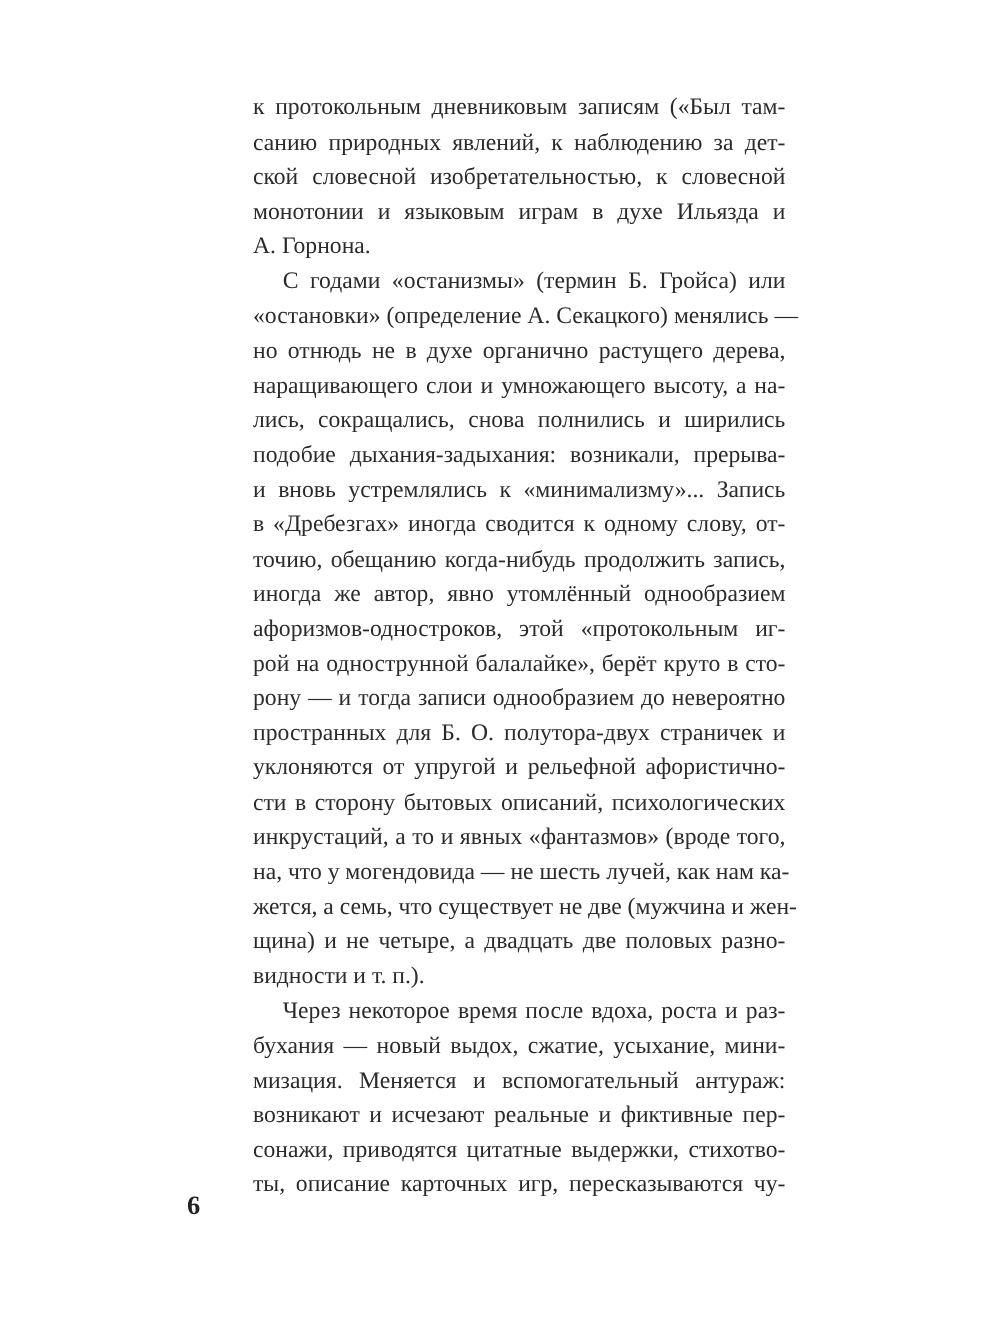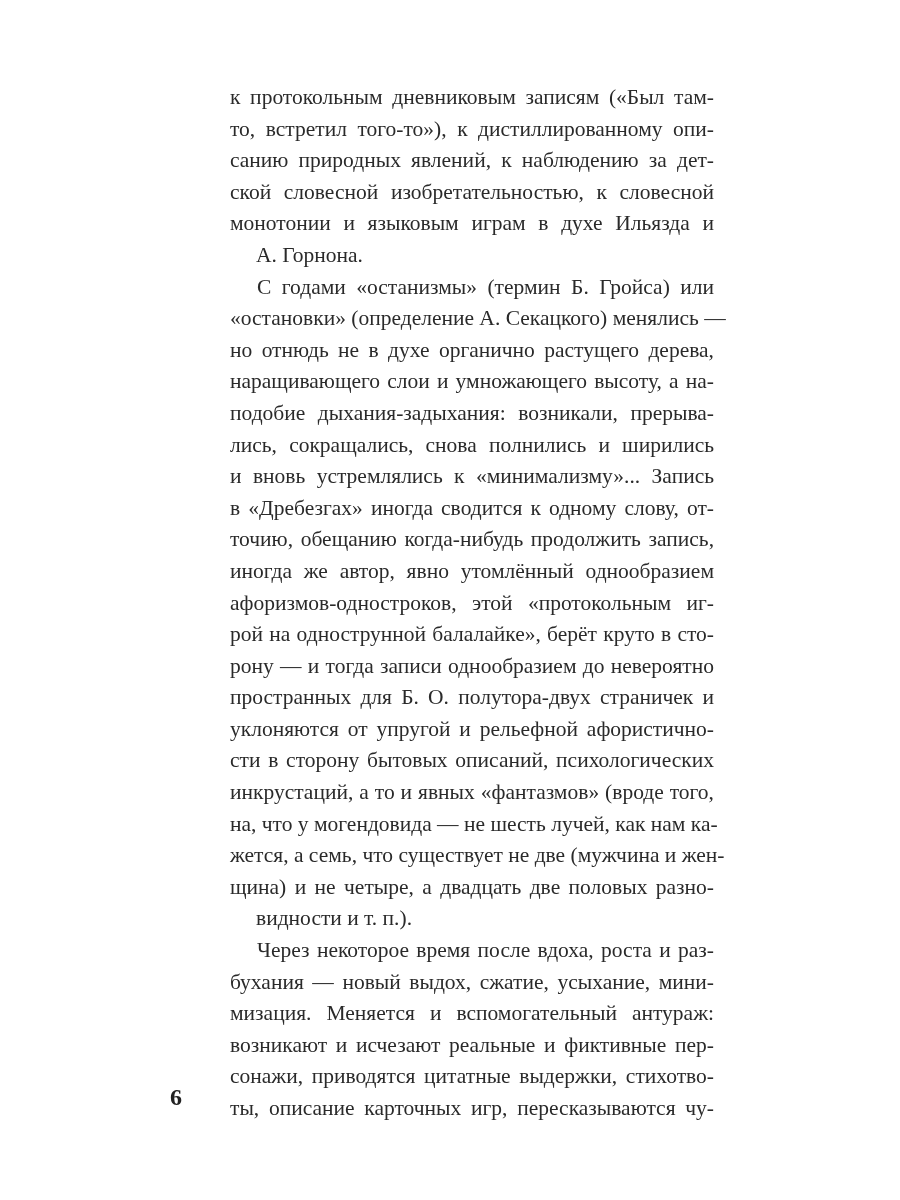--- a/index.html
+++ b/index.html
@@ -11,44 +11,43 @@
   }
   .page { position: absolute; left: 0; top: 0; width: 732px; height: 1200px; }
   .text-block {
     position: absolute; left: 230px; top: 82px; width: 484px;
   }
   .line {
     display: block; height: 31.6px; line-height: 31.6px;
     font-size: 21.5px; white-space: nowrap;
     text-align: justify; text-align-last: justify;
   }
-  .line.last { text-align-last: left; margin-left: 26px; }
+  .line.last { text-align-last: left; }
   .line.indent { padding-left: 27px; }
   .page-number {
     position: absolute; left: 170px; top: 1082px;
     font-size: 24px; font-weight: bold; line-height: 31.6px; color: #222;
   }
 </style>
 </head>
 <body>
 
 <div class="page">
   <div class="text-block" id="text-block">
       <span class="line">к протокольным дневниковым записям («Был там-</span>
-      <span class="line">то, встретил того-то»), к дистиллированному опи-</span>
       <span class="line">санию природных явлений, к наблюдению за дет-</span>
       <span class="line">ской словесной изобретательностью, к словесной</span>
       <span class="line">монотонии и языковым играм в духе Ильязда и</span>
       <span class="line last">А. Горнона.</span>
       <span class="line indent">С годами «останизмы» (термин Б. Гройса) или</span>
       <span class="line">«остановки» (определение А. Секацкого) менялись —</span>
       <span class="line">но отнюдь не в духе органично растущего дерева,</span>
       <span class="line">наращивающего слои и умножающего высоту, а на-</span>
+      <span class="line">лись, сокращались, снова полнились и ширились</span>
       <span class="line">подобие дыхания-задыхания: возникали, прерыва-</span>
-      <span class="line">лись, сокращались, снова полнились и ширились</span>
       <span class="line">и вновь устремлялись к «минимализму»... Запись</span>
       <span class="line">в «Дребезгах» иногда сводится к одному слову, от-</span>
       <span class="line">точию, обещанию когда-нибудь продолжить запись,</span>
       <span class="line">иногда же автор, явно утомлённый однообразием</span>
       <span class="line">афоризмов-одностроков, этой «протокольным иг-</span>
       <span class="line">рой на однострунной балалайке», берёт круто в сто-</span>
       <span class="line">рону — и тогда записи однообразием до невероятно</span>
       <span class="line">пространных для Б. О. полутора-двух страничек и</span>
       <span class="line">уклоняются от упругой и рельефной афористично-</span>
       <span class="line">сти в сторону бытовых описаний, психологических</span>

